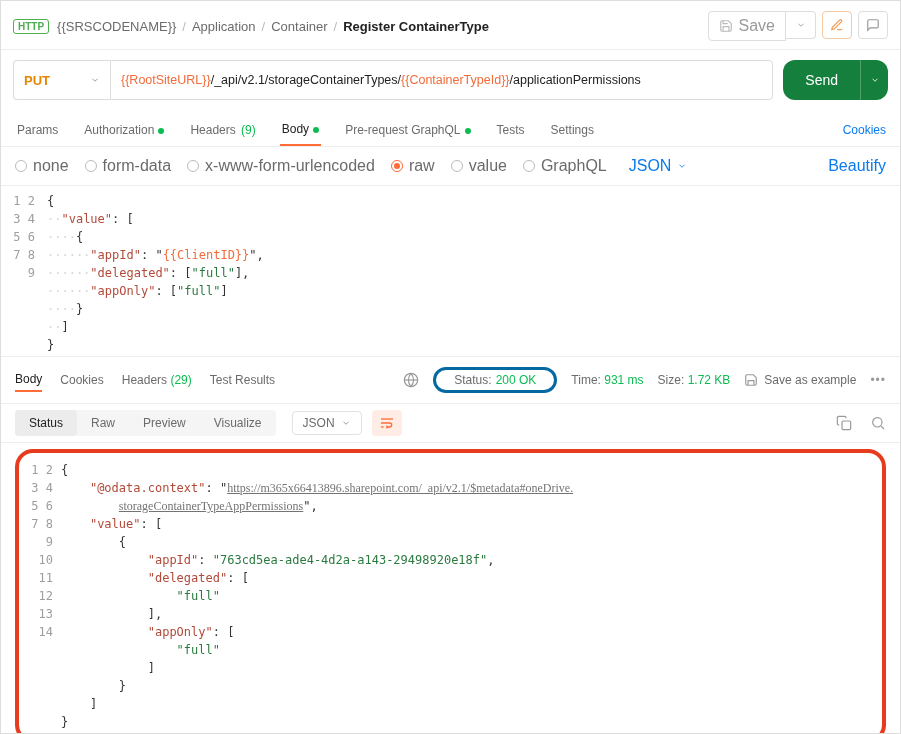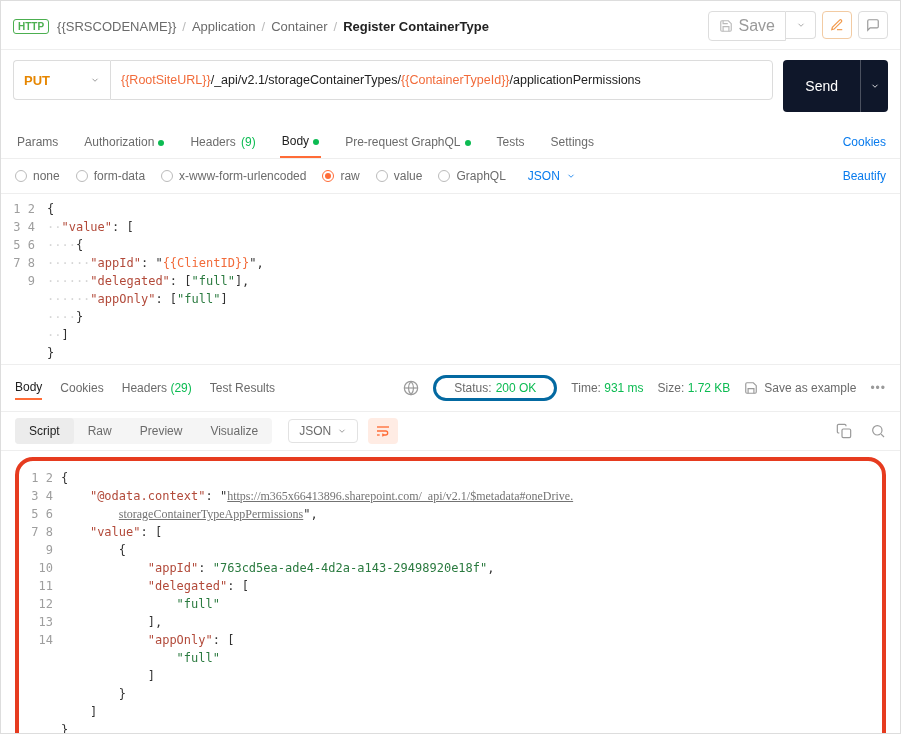--- a/index.html
+++ b/index.html
@@ -25,30 +25,30 @@
   .crumb-sep { color:#bbb; }
   .crumb-current { color:#222; font-weight:600;}
   .hdr-btn { display:flex; align-items:center; gap:6px; background:#fff; border:1px solid #ddd; border-radius:4px; padding:5px 10px; color:#9a9a9a; font-size:16px;}
   .hdr-icon-btn { width:30px; height:28px; border:1px solid #ddd; border-radius:4px; display:flex; align-items:center; justify-content:center; color:#999; background:#fff;}
   .hdr-icon-btn.orange { color:#f2994a; border-color:#f2cba3;}
   .req-row { display:flex; gap:10px; padding:10px 12px; align-items:stretch;}
   .method-sel { display:flex; align-items:center; gap:40px; border:1px solid #dcdcdc; border-radius:4px 0 0 4px; padding:4px 10px; font-size:13px; color:#e68600; font-weight:600; height:40px; border-right:none;}
   .url-box { flex:1; border:1px solid #dcdcdc; border-radius:0 4px 4px 0; height:40px; display:flex; align-items:center; padding:0 10px; font-size:12.5px; font-family:inherit; white-space:nowrap; overflow:hidden;}
   .url-var { color:#f26b3a;}
   .url-plain { color:#222;}
-  .send-btn { display:flex; align-items:center; background:#0f172a; color:#fff; border-radius:4px; height:52px;}
+  .send-btn { display:flex; align-items:center; background:#15803d; color:#fff; border-radius:12px; height:40px;}
   .send-main { padding:0 22px; font-size:14px; font-weight:500;}
   .send-drop { width:28px; height:100%; display:flex; align-items:center; justify-content:center; border-left:1px solid rgba(255,255,255,.25);}
   .tabs { display:flex; gap:22px; padding:4px 14px 0 14px; border-bottom:1px solid #eee; align-items:center;}
   .tab { padding:8px 2px; font-size:12px; color:#6b6b6b; position:relative; cursor:pointer;}
   .tab.active { color:#212121; border-bottom:2px solid #ff6c37; font-weight:500;}
   .dot-green::after { content:""; display:inline-block; width:6px; height:6px; border-radius:50%; background:#0cbb52; margin-left:4px; vertical-align:middle;}
   .tab-count { color:#0cbb52; margin-left:2px;}
   .cookies-link { margin-left:auto; color:#097bed; font-size:12px; padding:8px 0;}
-  .body-opts { display:flex; gap:16px; padding:10px 14px; align-items:center; border-bottom:1px solid #eee; font-size:12px;}
+  .body-opts { display:flex; gap:16px; padding:10px 14px; align-items:center; border-bottom:1px solid #eee; font-size:16px;}
   .radio { display:flex; align-items:center; gap:6px; color:#6b6b6b;}
   .radio .r { width:12px; height:12px; border-radius:50%; border:1px solid #bbb; display:inline-flex; align-items:center; justify-content:center;}
   .radio.sel .r { border-color:#ff6c37;}
   .radio.sel .r::after { content:""; width:6px; height:6px; border-radius:50%; background:#ff6c37;}
   .json-sel { color:#097bed; display:flex; align-items:center; gap:6px; margin-left:6px;}
   .beautify { margin-left:auto; color:#097bed;}
   .editor { display:flex; font-family: Menlo, Consolas, monospace; font-size:12px; line-height:18px; padding:6px 0; height:170px; overflow:hidden; position:relative;}
   .gutter { width:46px; text-align:right; color:#9e9e9e; padding-right:12px; user-select:none;}
   .code { flex:1; white-space:pre; color:#222; padding-right:10px;}
   .tok-brace{color:#333}
@@ -239,21 +239,21 @@
           <polyline points="17 21 17 13 7 13 7 21"></polyline>
         </svg>
       <span>Save as example</span>
     </span>
     <span class="dots-btn">•••</span>
   </div>
 </div>
 
 <div class="view-tabs">
   <div style="display:flex;background:#f5f5f5;border-radius:4px;">
-    <div class="vtab active">Script</div>
+    <div class="vtab active">Status</div>
     <div class="vtab">Raw</div>
     <div class="vtab">Preview</div>
     <div class="vtab">Visualize</div>
   </div>
   <div class="vtab-json">
     <span>JSON</span>
     <svg class="chev" viewBox="0 0 24 24" fill="none" stroke="#888" stroke-width="2">
         <polyline points="6 9 12 15 18 9"></polyline>
       </svg>
   </div>

